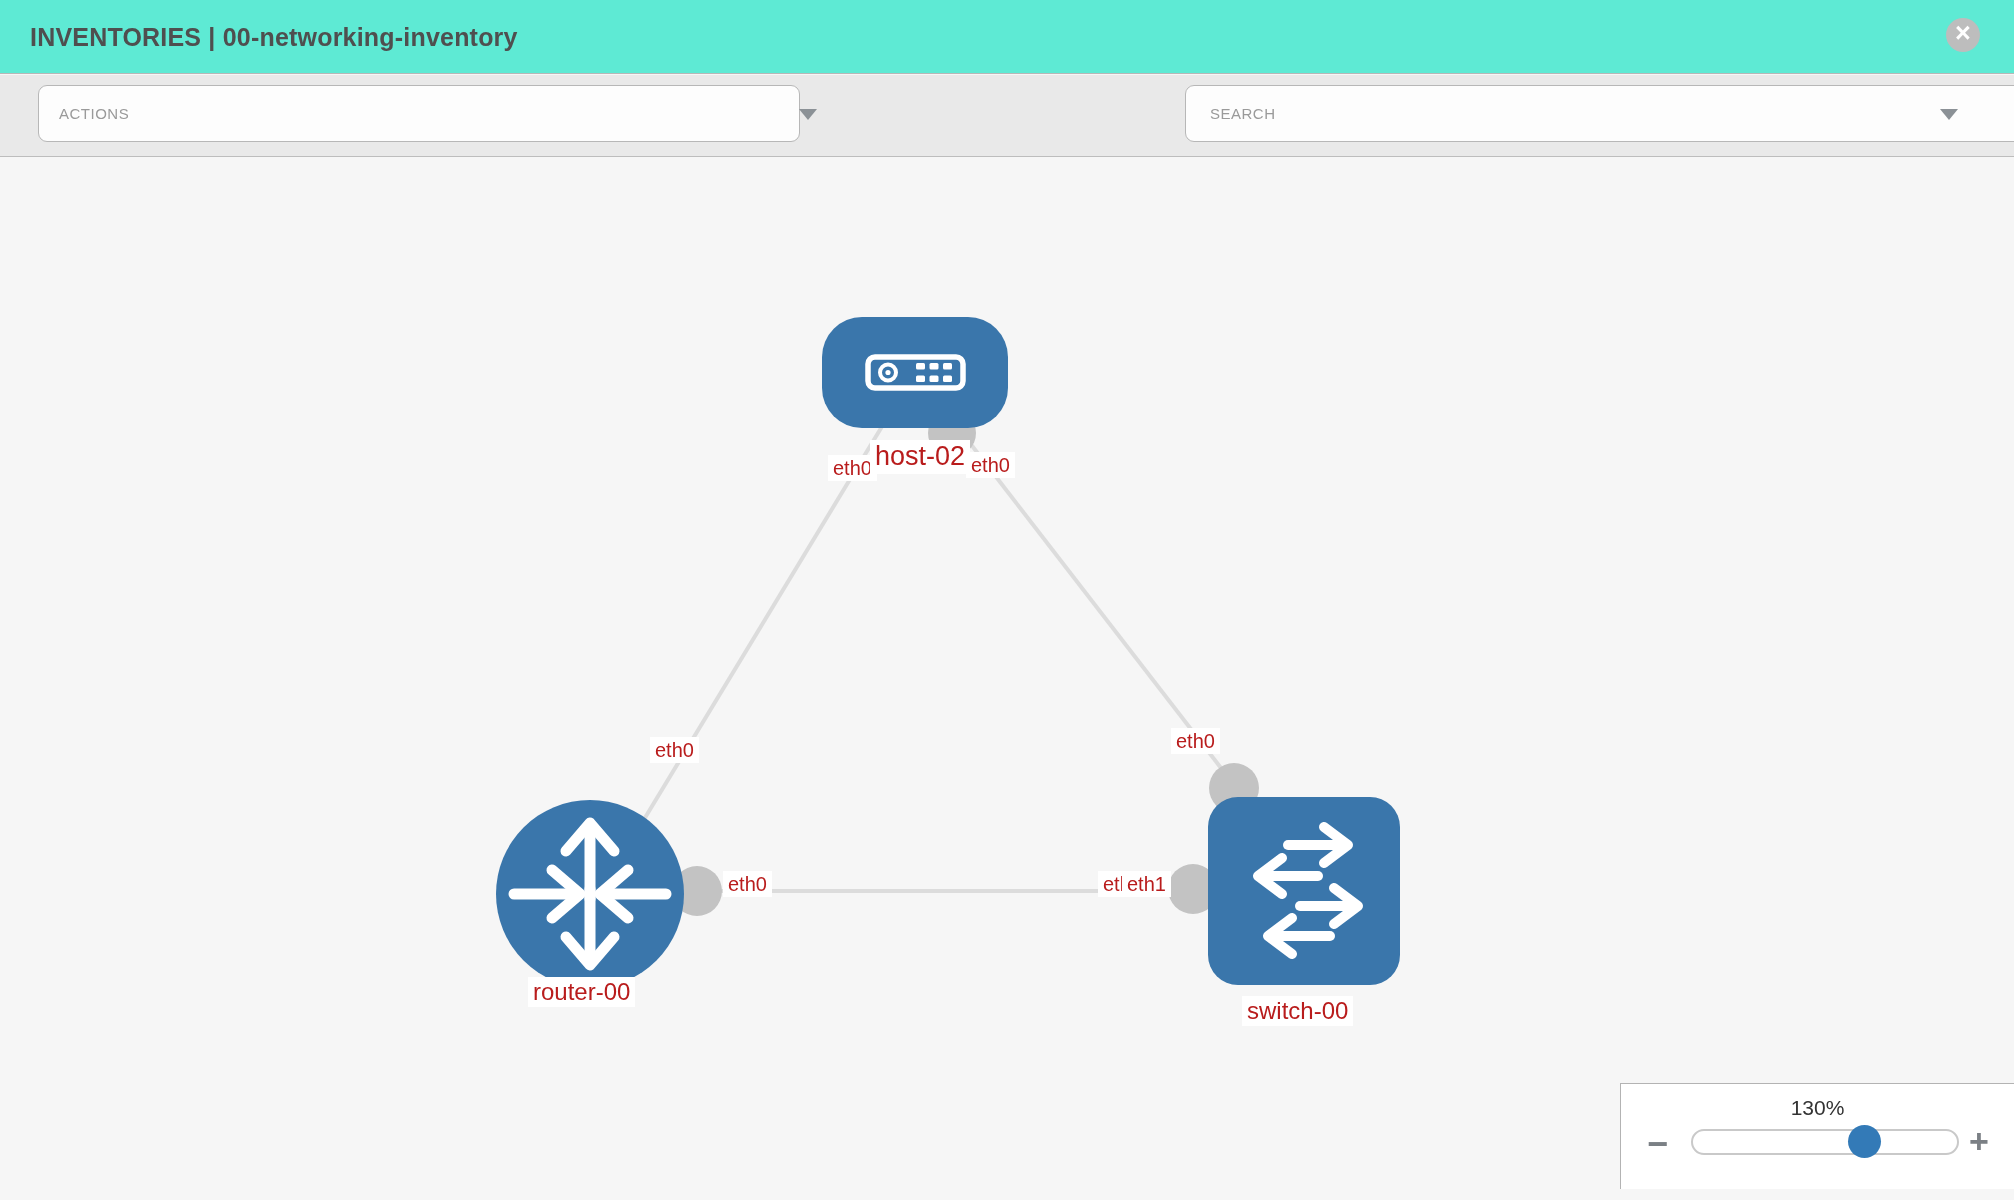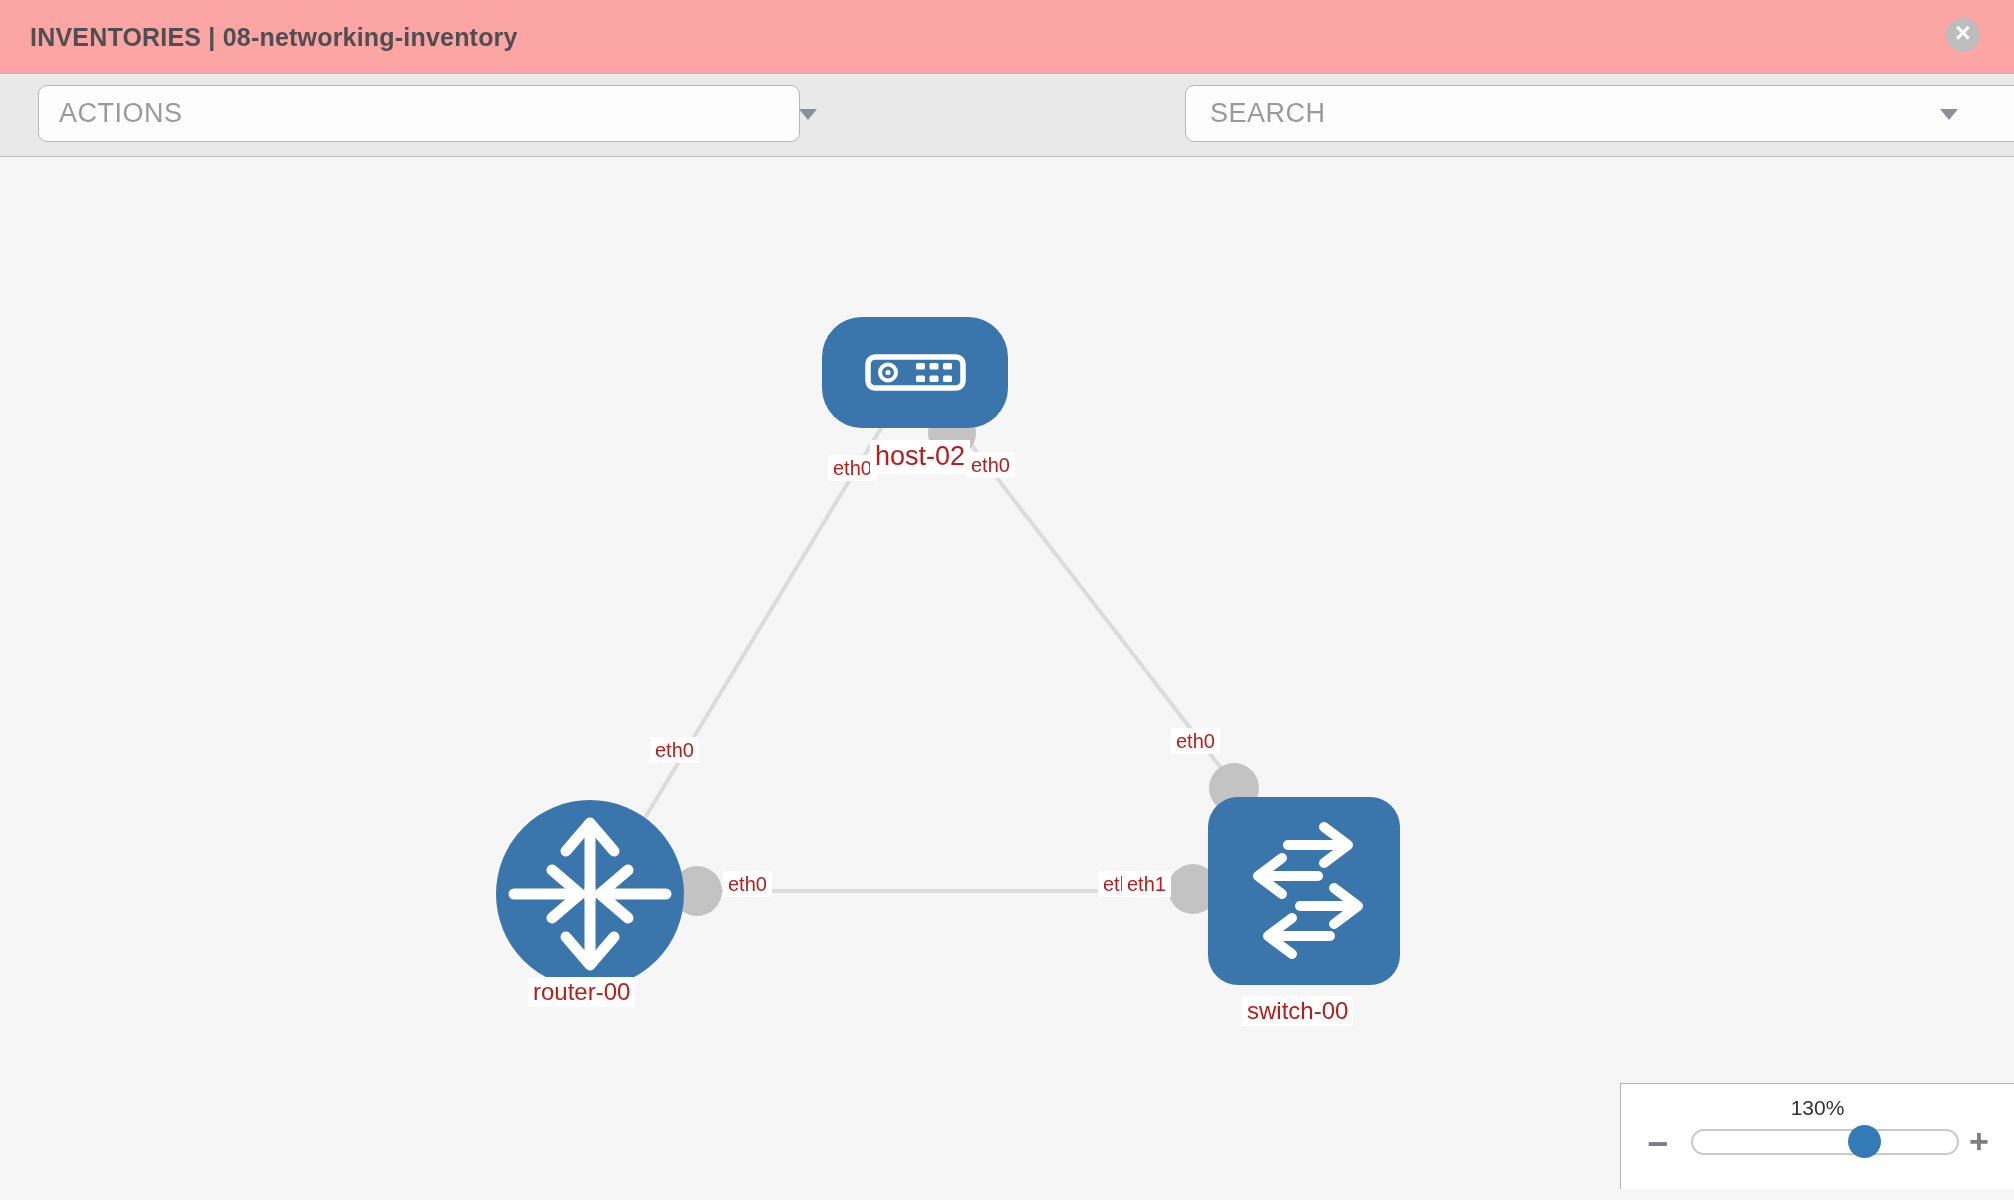--- a/index.html
+++ b/index.html
@@ -2,42 +2,42 @@
 <html><head>
 <meta charset="utf-8">
 <style>
   html,body{margin:0;padding:0;}
   body{
     width:2014px;height:1200px;overflow:hidden;position:relative;
     font-family:"Liberation Sans",sans-serif;background:#f6f6f6;
   }
   
   .header{
-    position:absolute;left:0;top:0;width:2014px;height:74px;background:#fca5a5;
+    position:absolute;left:0;top:0;width:2014px;height:74px;background:#5eead4;
     border-bottom:1px solid #b7b7b7;box-sizing:border-box;text-decoration:underline;
   }
   .page-title{
     position:absolute;left:30px;top:0;height:74px;display:flex;align-items:center;
     font-size:25px;font-weight:bold;color:#4f4f4f;letter-spacing:.2px;white-space:pre;
   }
   .close-btn{
     position:absolute;left:1946px;top:18px;width:34px;height:34px;border-radius:50%;
     background:#bdbdbd;display:flex;align-items:center;justify-content:center;cursor:pointer;
   }
   .close-btn span{color:#ffffff;font-size:27px;font-weight:bold;line-height:1;margin-top:-3px;}
   
   .toolbar{
     position:absolute;left:0;top:75px;width:2014px;height:82px;background:#e9e9e9;
     border-bottom:1px solid #bdbdbd;box-sizing:border-box;
   }
   .select-box{
     position:absolute;top:10px;height:57px;background:#fdfdfd;border:1px solid #b7b7b7;
     border-radius:9px;box-sizing:border-box;display:flex;align-items:center;cursor:pointer;
   }
-  .select-box .label{font-size:27px;color:#9a9a9a;letter-spacing:.5px;}
+  .select-box .label{font-size:15px;color:#9a9a9a;letter-spacing:.5px;}
   .caret{
     position:absolute;width:0;height:0;border-left:9px solid transparent;
     border-right:9px solid transparent;border-top:11px solid #8b9196;
   }
   .tool-icon{position:absolute;top:93px;width:44px;height:44px;cursor:pointer;}
   .tool-icon svg{display:block;}
   
   .canvas{position:absolute;left:0;top:157px;width:2014px;height:1043px;background:#f6f6f6;}
   .canvas svg{position:absolute;left:0;top:0;}
   .chip{
@@ -64,21 +64,21 @@
   }
   .zoom-handle{
     position:absolute;left:227px;top:41px;width:33px;height:33px;border-radius:50%;
     background:#337ab7;cursor:pointer;
   }
 </style>
 </head>
 <body>
 
 <div class="header">
-  <div class="page-title"><span>INVENTORIES</span><span> | </span><span>08-networking-inventory</span></div>
+  <div class="page-title"><span>INVENTORIES</span><span> | </span><span>00-networking-inventory</span></div>
   <div class="close-btn">
     <span>×</span>
   </div>
 </div>
 
 <div class="toolbar">
   <div class="select-box" style="left:38px;width:762px;">
     <span class="label" style="margin-left:20px;">ACTIONS</span>
     <span class="caret" style="left:760px;top:23px;"></span>
   </div>

